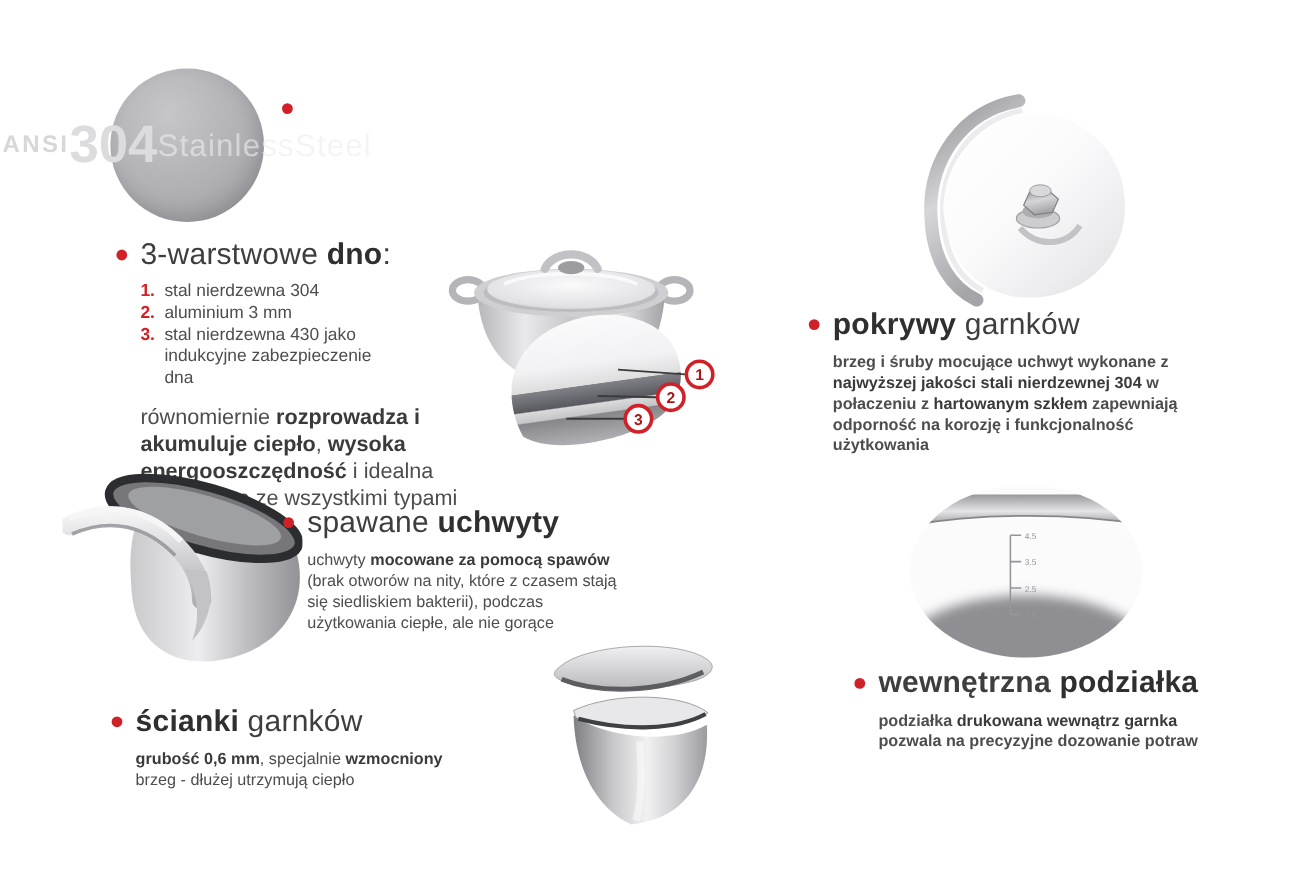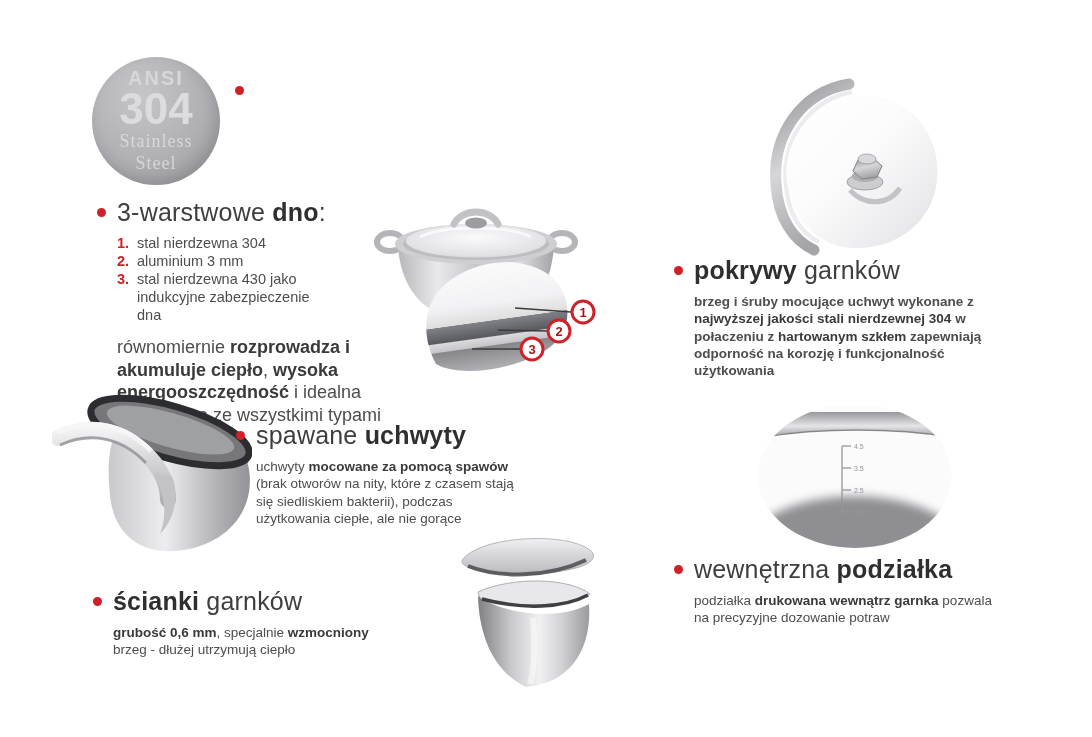--- a/index.html
+++ b/index.html
@@ -3,25 +3,25 @@
 <meta charset="utf-8">
 <style>
   html,body{margin:0;padding:0;background:#fff;}
   .canvas{position:relative;width:1092px;height:737px;background:#fff;overflow:hidden;
           font-family:"Liberation Sans",sans-serif;color:#4d4d4d;}
   .abs{position:absolute;}
 
   
   .badge{position:absolute;left:92px;top:57px;width:128px;height:128px;border-radius:50%;
          background:radial-gradient(circle at 38% 30%, #c6c6c9 0%, #b0b0b4 55%, #97979b 100%);
-         display:flex;flex-direction:column;align-items:center;justify-content:center;
+         display:flex;flex-direction:row;align-items:center;justify-content:center;
          text-align:center;box-shadow:inset -4px -6px 14px rgba(0,0,0,.12);}
   .badge .l1{font-weight:bold;font-size:20px;letter-spacing:2px;color:#d7d7d9;line-height:20px;}
   .badge .l2{font-weight:bold;font-size:44px;color:#dcdcde;line-height:42px;}
-  .badge .l3,.badge .l4{font-size:18px;color:rgba(238,238,241,.62);line-height:22px;letter-spacing:1px;font-family:Liberation Serif, serif;}
+  .badge .l3,.badge .l4{font-size:26px;color:rgba(238,238,241,.62);line-height:22px;letter-spacing:1px;}
 
   
   .section{position:absolute;}
   .bullet{position:absolute;left:-20px;top:10px;width:9px;height:9px;border-radius:50%;}
   .title{font-size:25px;line-height:28px;color:#3e3e3e;letter-spacing:.2px;}
   .title b{color:#2f2f2f;}
   .body{font-size:13.5px;line-height:1.28;color:#4d4d4d;margin-top:9px;}
   .body b{color:#3a3a3a;}
   .list{margin-top:8px;font-size:14.5px;line-height:18px;}
   .list .row{display:flex;}
@@ -206,21 +206,21 @@
       <line x1="90" y1="62" x2="99" y2="62" stroke="#96969a" stroke-width="1.3"></line>
       <line x1="90" y1="84" x2="99" y2="84" stroke="#96969a" stroke-width="1.3"></line>
       <line x1="90" y1="106" x2="99" y2="106" stroke="#96969a" stroke-width="1.3"></line>
       <text x="102" y="43" font-size="7" fill="#96969a">4.5</text>
       <text x="102" y="65" font-size="7" fill="#96969a">3.5</text>
       <text x="102" y="87" font-size="7" fill="#96969a">2.5</text>
       <text x="102" y="109" font-size="7" fill="#96969a">1.5</text>
     </g>
   </svg>
 
-  <div class="section" style="left:694px;top:555px;">
+  <div class="section" style="left:732px;top:555px;font-weight:bold;">
     <span class="bullet" style="background: rgb(208, 33, 40);"></span>
     <div class="title"><span>wewnętrzna </span><b>podziałka</b></div>
     <div class="body" style="width:300px;"><span>podziałka </span><b>drukowana wewnątrz garnka</b><span> pozwala na precyzyjne dozowanie potraw</span></div>
   </div>
 
   <div class="section" style="left:113px;top:587px;">
     <span class="bullet" style="background: rgb(208, 33, 40);"></span>
     <div class="title"><b>ścianki</b><span> garnków</span></div>
     <div class="body" style="width:290px;"><b>grubość 0,6 mm</b><span>, specjalnie </span><b>wzmocniony</b><span> brzeg - dłużej utrzymują ciepło</span></div>
   </div>

